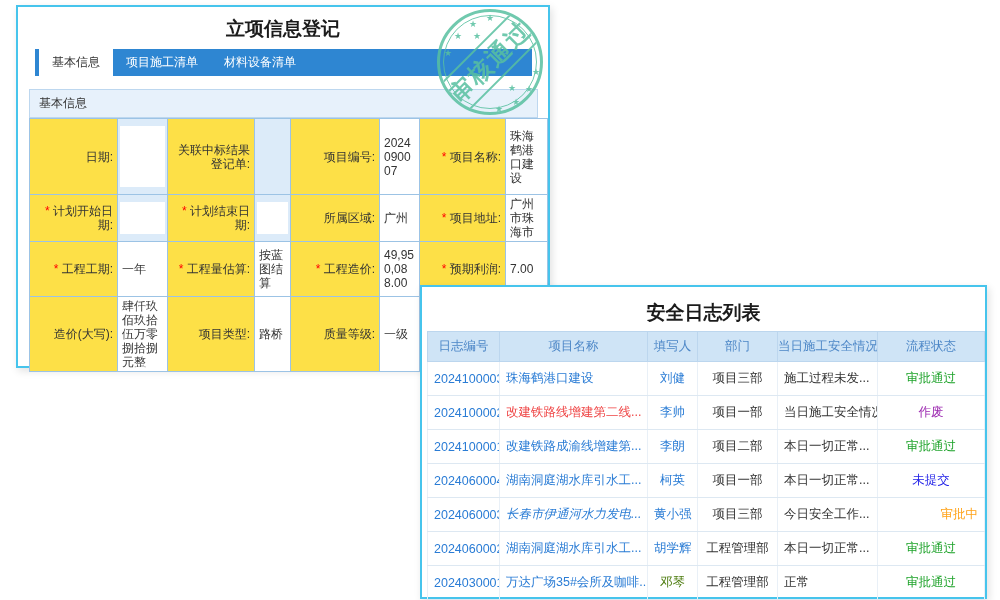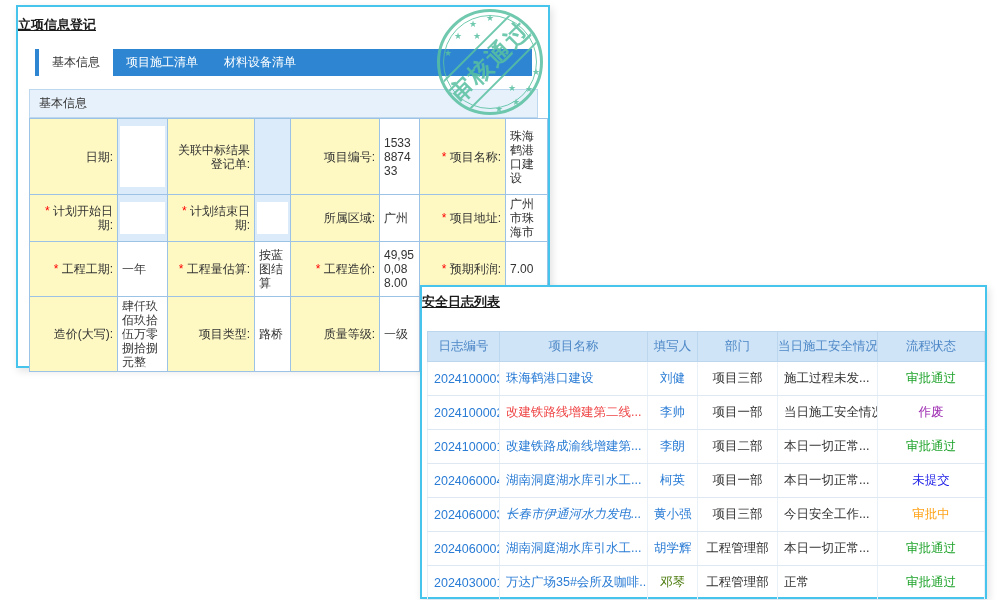--- a/index.html
+++ b/index.html
@@ -3,57 +3,57 @@
 <meta charset="utf-8">
 <style>
   * { margin:0; padding:0; box-sizing:border-box; }
   html,body { width:1000px; height:600px; background:#fff; overflow:hidden;
               font-family:"Liberation Sans","DejaVu Sans",sans-serif; }
 
   
   .panel { position:absolute; background:#fff; border:2px solid #46c4ec;
            box-shadow:2px 3px 8px rgba(0,0,0,.12); }
   #panel-project { left:16px; top:5px; width:534px; height:363px; z-index:1; }
-  .panel-title { text-align:left; font-size:13px; font-weight:bold; color:#1b1b1b;
-                 padding-top:9px; height:40px;text-decoration:underline; }
+  .panel-title { text-align:center; font-size:19px; font-weight:bold; color:#1b1b1b;
+                 padding-top:9px; height:40px; }
   .tab-bar { margin:2px 16px 0 17px; height:27px; background:#2e86d2; display:flex;
              padding-left:4px; }
   .tab { line-height:27px; padding:0 13px; font-size:12px; color:#fff; cursor:pointer; white-space:nowrap; }
   .tab.active { background:#fff; color:#333; }
   .section-head { margin:13px 10px 0 11px; background:#e7f1fb; border:1px solid #bdd7ef;
                   font-size:12px; color:#333; padding:5px 9px; }
   #form-table { margin:0 10px 0 11px; border-collapse:collapse; table-layout:fixed; width:518px; }
   #form-table td { border:1px solid #9cc3e5; font-size:12px; color:#333;
                    word-break:break-all; line-height:14px; vertical-align:middle; }
   #form-table tr:nth-child(1){height:76px;} #form-table tr:nth-child(2){height:47px;}
   #form-table tr:nth-child(3){height:55px;} #form-table tr:nth-child(4){height:73px;}
   .c1{width:88px;} .c2{width:50px;} .c3{width:87px;} .c4{width:36px;}
   .c5{width:89px;} .c6{width:40px;} .c7{width:86px;} .c8{width:42px;}
-  td.cell-label { background:#fef9c3; text-align:right; padding:2px 4px 2px 2px; }
+  td.cell-label { background:#fde047; text-align:right; padding:2px 4px 2px 2px; }
   td.cell-value { background:#fff; text-align:left; padding:2px 4px; }
   td.cell-empty { background:#dcebf9; }
   td.cell-input { background:#dcebf9; position:relative; }
   .form-input { position:absolute; left:2px; right:2px; top:7px; bottom:7px; background:#fff; }
   .req { color:#f00; }
 
   
   #stamp { position:absolute; left:437px; top:9px; width:106px; height:106px; z-index:2;
            border:3px solid #58c0a0; border-radius:50%; opacity:.85; pointer-events:none; }
   .stamp-inner-ring { position:absolute; inset:3px; border:1.5px solid #58c0a0; border-radius:50%; }
   .stamp-clip { position:absolute; inset:0; border-radius:50%; overflow:hidden; }
   .stamp-band { position:absolute; top:50%; left:50%;
                 transform:translate(-50%,-50%) rotate(-45deg);
                 font-size:24px; font-weight:bold; color:#58c0a0; letter-spacing:2px;
                 white-space:nowrap; border-top:2px solid #58c0a0; border-bottom:2px solid #58c0a0;
                 padding:2px 10px; }
   .star { position:absolute; font-size:9px; color:#58c0a0; line-height:9px; }
 
   
   #panel-safety { left:420px; top:285px; width:567px; height:314px; z-index:3; }
-  #panel-safety .panel-title { padding-top:6px; height:42px; }
+  #panel-safety .panel-title { padding-top:13px; height:42px; }
   #safety-table { margin:2px 5px; border-collapse:collapse; table-layout:fixed; width:557px;padding-left:48px; }
   #safety-table th { background:#cfe4f6; color:#4d87c7; font-weight:normal; font-size:12.5px;
                      height:30px; border:1px solid #bcd6ee; white-space:nowrap; overflow:hidden; }
   #safety-table td { height:34px; font-size:12.5px; color:#333;
                      border-bottom:1px solid #dde8f2; border-right:1px solid #e9f0f7;
                      padding:0 6px; white-space:nowrap; overflow:hidden; }
   #safety-table td:first-child { border-left:1px solid #e9f0f7; }
   .s1{width:72px;} .s2{width:148px;} .s3{width:50px;} .s4{width:80px;} .s5{width:100px;} .s6{width:107px;}
   .al{text-align:left;} .ac{text-align:center;}
   .link { cursor:pointer; }
@@ -82,21 +82,21 @@
     </colgroup>
     <tbody>
         <tr>
           <td class="cell-label">日期:</td>
           <td class="cell-input">
             <div class="form-input"></div>
           </td>
           <td class="cell-label">关联中标结果登记单:</td>
           <td class="cell-empty"></td>
           <td class="cell-label">项目编号:</td>
-          <td class="cell-value">1533887433</td>
+          <td class="cell-value">2024090007</td>
           <td class="cell-label"><span class="req" style="color: rgb(255, 0, 0);">* </span>项目名称:</td>
           <td class="cell-value">珠海鹤港口建设</td>
         </tr>
         <tr>
           <td class="cell-label"><span class="req" style="color: rgb(255, 0, 0);">* </span>计划开始日期:</td>
           <td class="cell-input">
             <div class="form-input"></div>
           </td>
           <td class="cell-label"><span class="req" style="color: rgb(255, 0, 0);">* </span>计划结束日期:</td>
           <td class="cell-input">
@@ -201,21 +201,21 @@
           <td class="ac">项目一部</td>
           <td class="al">本日一切正常...</td>
           <td class="ac" style="color: rgb(36, 36, 232);">未提交</td>
         </tr>
         <tr>
           <td class="ac link" style="color: rgb(42, 124, 213);">2024060003</td>
           <td class="al link" style="color: rgb(42, 124, 213); font-style: italic;">长春市伊通河水力发电...</td>
           <td class="ac link" style="color: rgb(42, 124, 213);">黄小强</td>
           <td class="ac">项目三部</td>
           <td class="al">今日安全工作...</td>
-          <td class="ac" style="color: rgb(255, 162, 22);">审批中</td>
+          <td class="ac" style="color: rgb(255, 162, 22); text-align: right;">审批中</td>
         </tr>
         <tr>
           <td class="ac link" style="color: rgb(42, 124, 213);">2024060002</td>
           <td class="al link" style="color: rgb(42, 124, 213);">湖南洞庭湖水库引水工...</td>
           <td class="ac link" style="color: rgb(42, 124, 213);">胡学辉</td>
           <td class="ac">工程管理部</td>
           <td class="al">本日一切正常...</td>
           <td class="ac" style="color: rgb(31, 163, 43);">审批通过</td>
         </tr>
         <tr>

